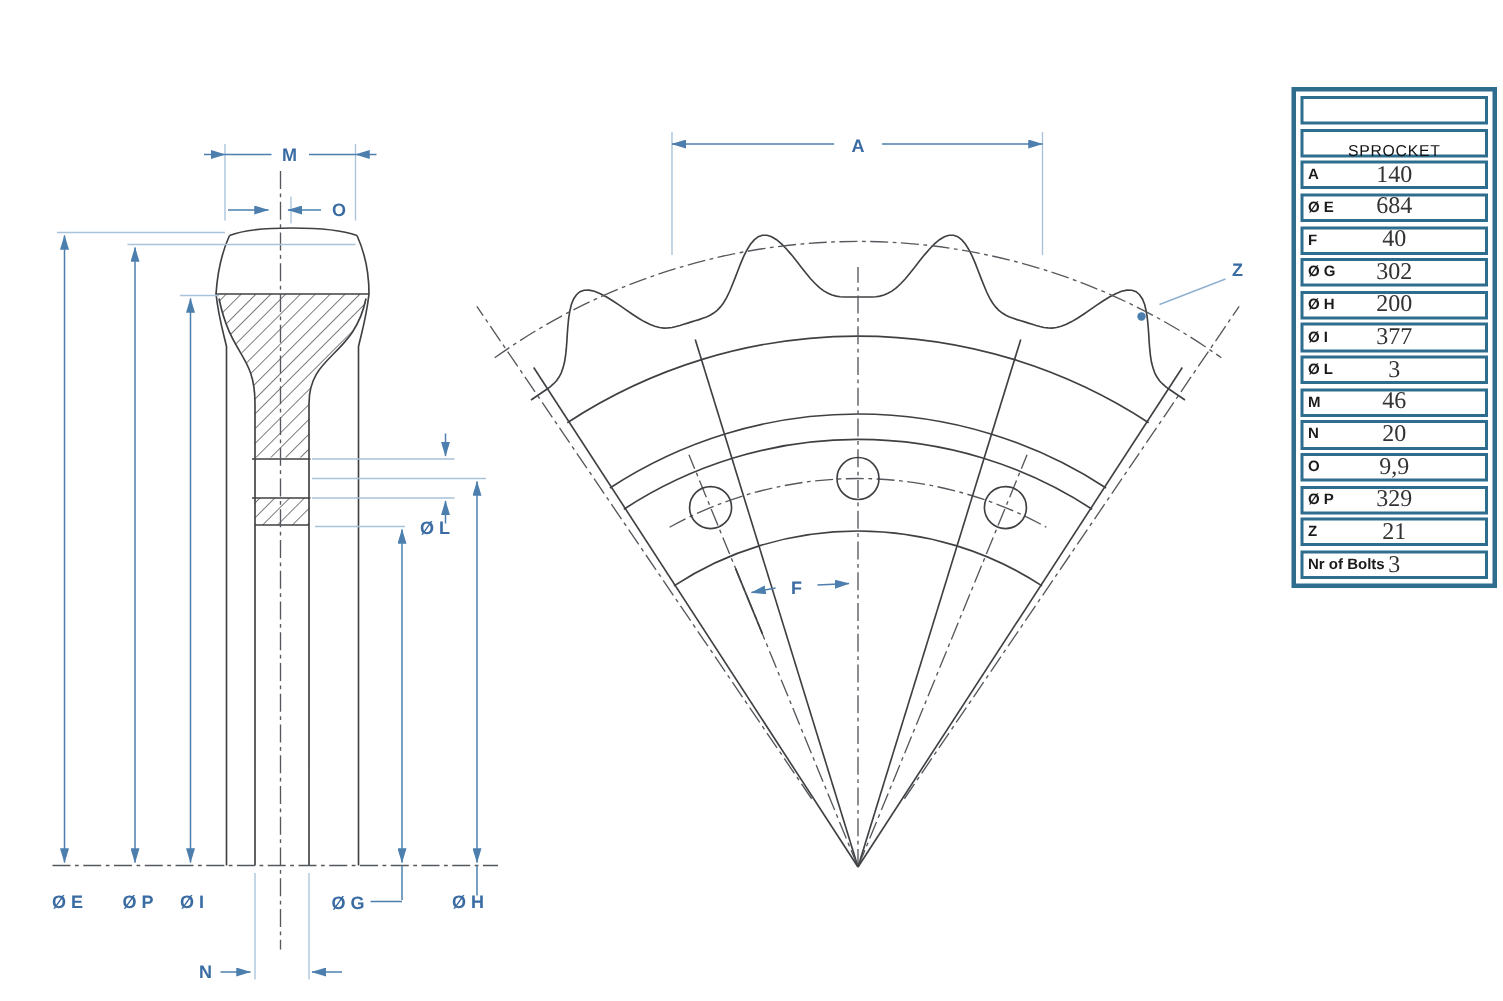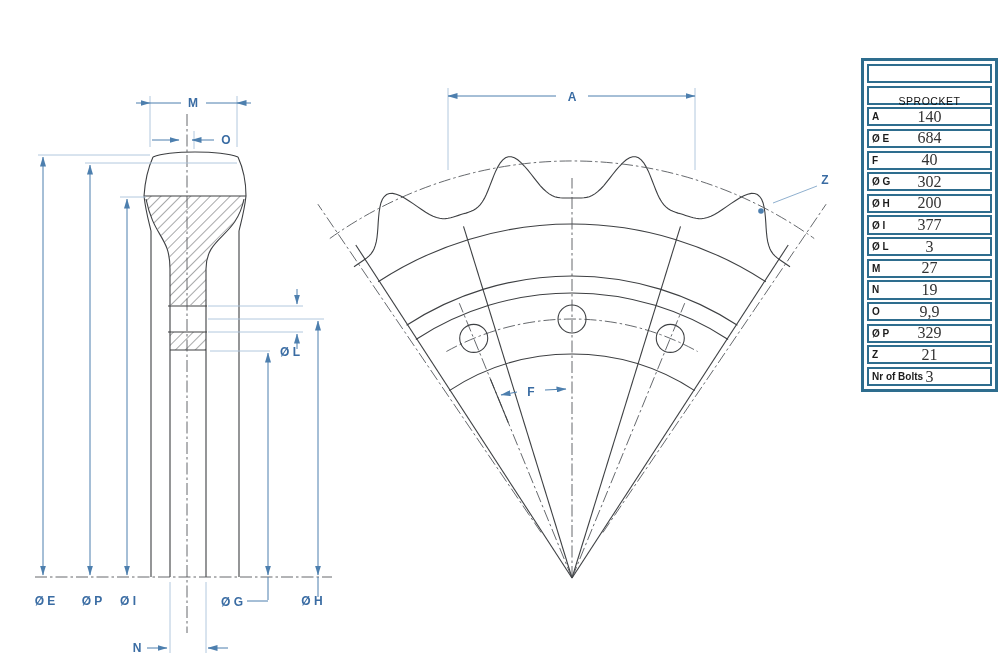--- a/index.html
+++ b/index.html
@@ -159,25 +159,25 @@
     <div class="trow">
       <span class="lbl">Ø I</span>
       <span class="val">377</span>
     </div>
     <div class="trow">
       <span class="lbl">Ø L</span>
       <span class="val">3</span>
     </div>
     <div class="trow">
       <span class="lbl">M</span>
-      <span class="val">27</span>
+      <span class="val">46</span>
     </div>
     <div class="trow">
       <span class="lbl">N</span>
-      <span class="val">19</span>
+      <span class="val">20</span>
     </div>
     <div class="trow">
       <span class="lbl">O</span>
       <span class="val">9,9</span>
     </div>
     <div class="trow">
       <span class="lbl">Ø P</span>
       <span class="val">329</span>
     </div>
     <div class="trow">

